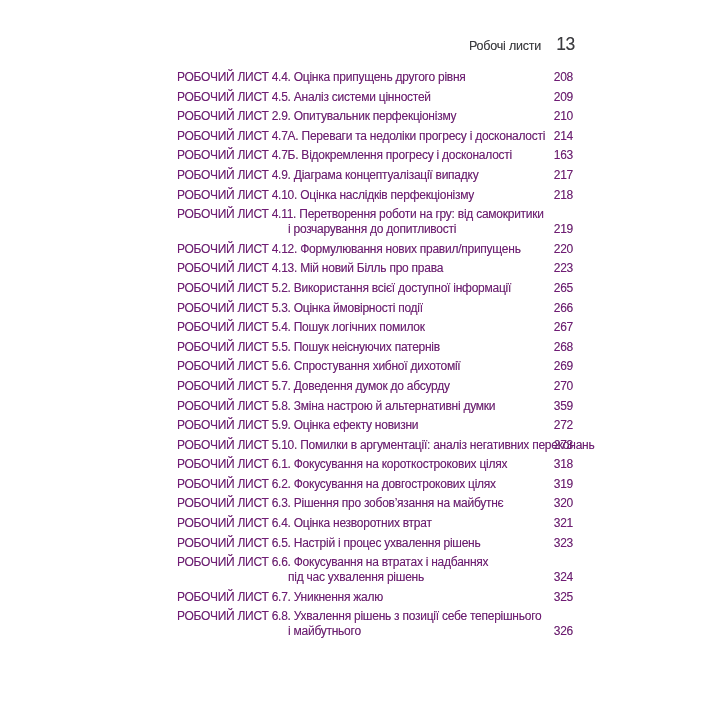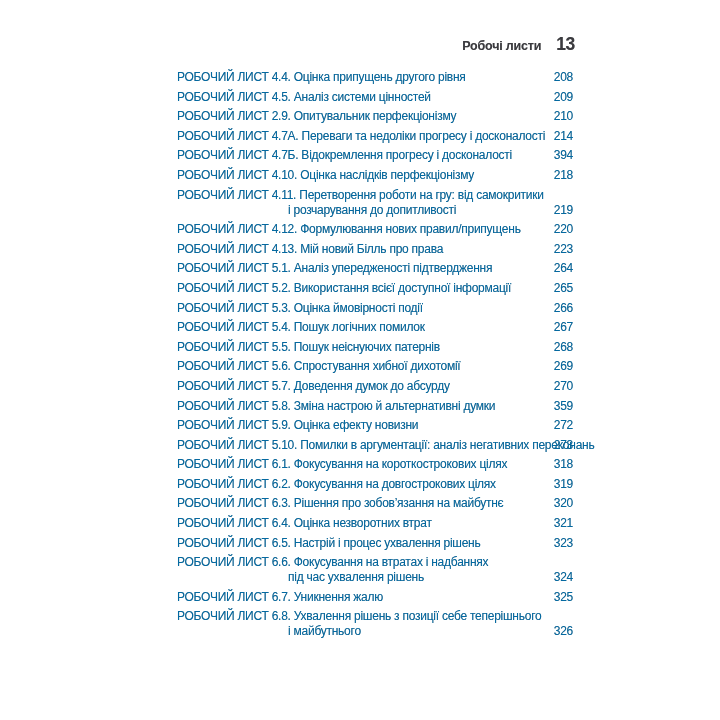--- a/index.html
+++ b/index.html
@@ -20,40 +20,39 @@
   }
   
   .running-header {
     position: absolute;
     top: 34px;
     right: 145px;
     display: flex;
     align-items: baseline;
     gap: 15px;
     text-shadow: 0 0 0.6px rgba(59,59,63,0.45);
-    font-weight: bold;
   }
   .running-title {
     font-size: 12.5px;
     letter-spacing: -0.2px;
   }
   .running-pagenum {
     font-size: 17.5px;
     letter-spacing: -0.3px;
   }
   
   .toc {
     position: absolute;
     left: 177px;
     top: 70px;
     width: 396px;
     font-size: 12px;
     line-height: 15px;
     letter-spacing: -0.25px;
-    color: #0369a1;
+    color: #701a75;
     text-shadow: 0 0 0.6px rgba(59,59,63,0.45);
   }
   .entry {
     display: flex;
     align-items: flex-end;
     margin-top: 4.6px;
   }
   .entry:first-child { margin-top: 0; }
   .titles {
     flex: 1;
@@ -102,21 +101,27 @@
       <div class="entry">
         <div class="titles">
           <div>РОБОЧИЙ ЛИСТ 4.7А. Переваги та недоліки прогресу і досконалості</div>
         </div>
         <div class="pagenum">214</div>
       </div>
       <div class="entry">
         <div class="titles">
           <div>РОБОЧИЙ ЛИСТ 4.7Б. Відокремлення прогресу і досконалості</div>
         </div>
-        <div class="pagenum">394</div>
+        <div class="pagenum">163</div>
+      </div>
+      <div class="entry">
+        <div class="titles">
+          <div>РОБОЧИЙ ЛИСТ 4.9. Діаграма концептуалізації випадку</div>
+        </div>
+        <div class="pagenum">217</div>
       </div>
       <div class="entry">
         <div class="titles">
           <div>РОБОЧИЙ ЛИСТ 4.10. Оцінка наслідків перфекціонізму</div>
         </div>
         <div class="pagenum">218</div>
       </div>
       <div class="entry">
         <div class="titles">
           <div>РОБОЧИЙ ЛИСТ 4.11. Перетворення роботи на гру: від самокритики</div>
@@ -131,26 +136,20 @@
         <div class="pagenum">220</div>
       </div>
       <div class="entry">
         <div class="titles">
           <div>РОБОЧИЙ ЛИСТ 4.13. Мій новий Білль про права</div>
         </div>
         <div class="pagenum">223</div>
       </div>
       <div class="entry">
         <div class="titles">
-          <div>РОБОЧИЙ ЛИСТ 5.1. Аналіз упередженості підтвердження</div>
-        </div>
-        <div class="pagenum">264</div>
-      </div>
-      <div class="entry">
-        <div class="titles">
           <div>РОБОЧИЙ ЛИСТ 5.2. Використання всієї доступної інформації</div>
         </div>
         <div class="pagenum">265</div>
       </div>
       <div class="entry">
         <div class="titles">
           <div>РОБОЧИЙ ЛИСТ 5.3. Оцінка ймовірності події</div>
         </div>
         <div class="pagenum">266</div>
       </div>

